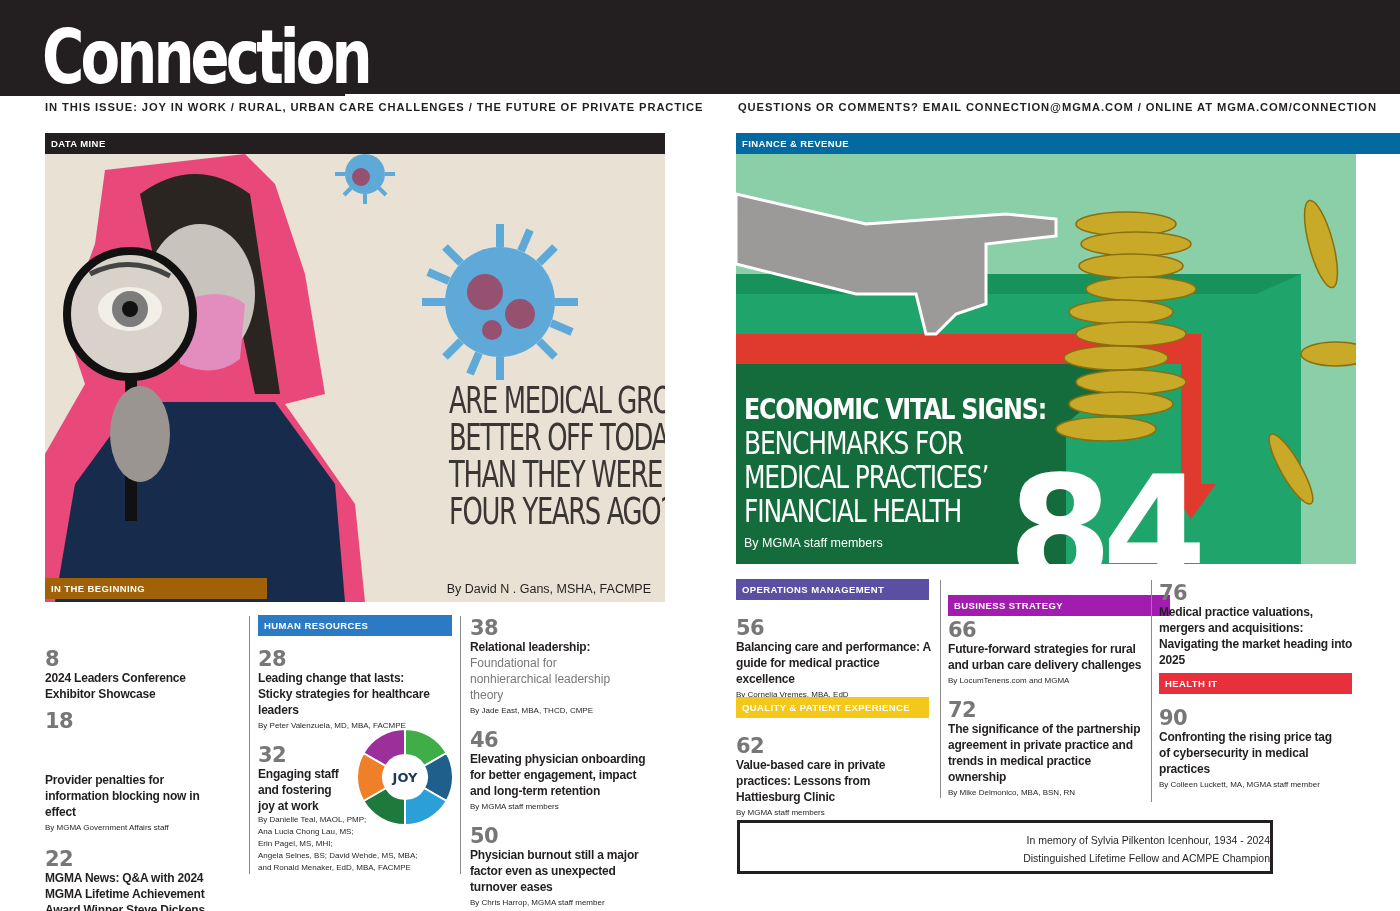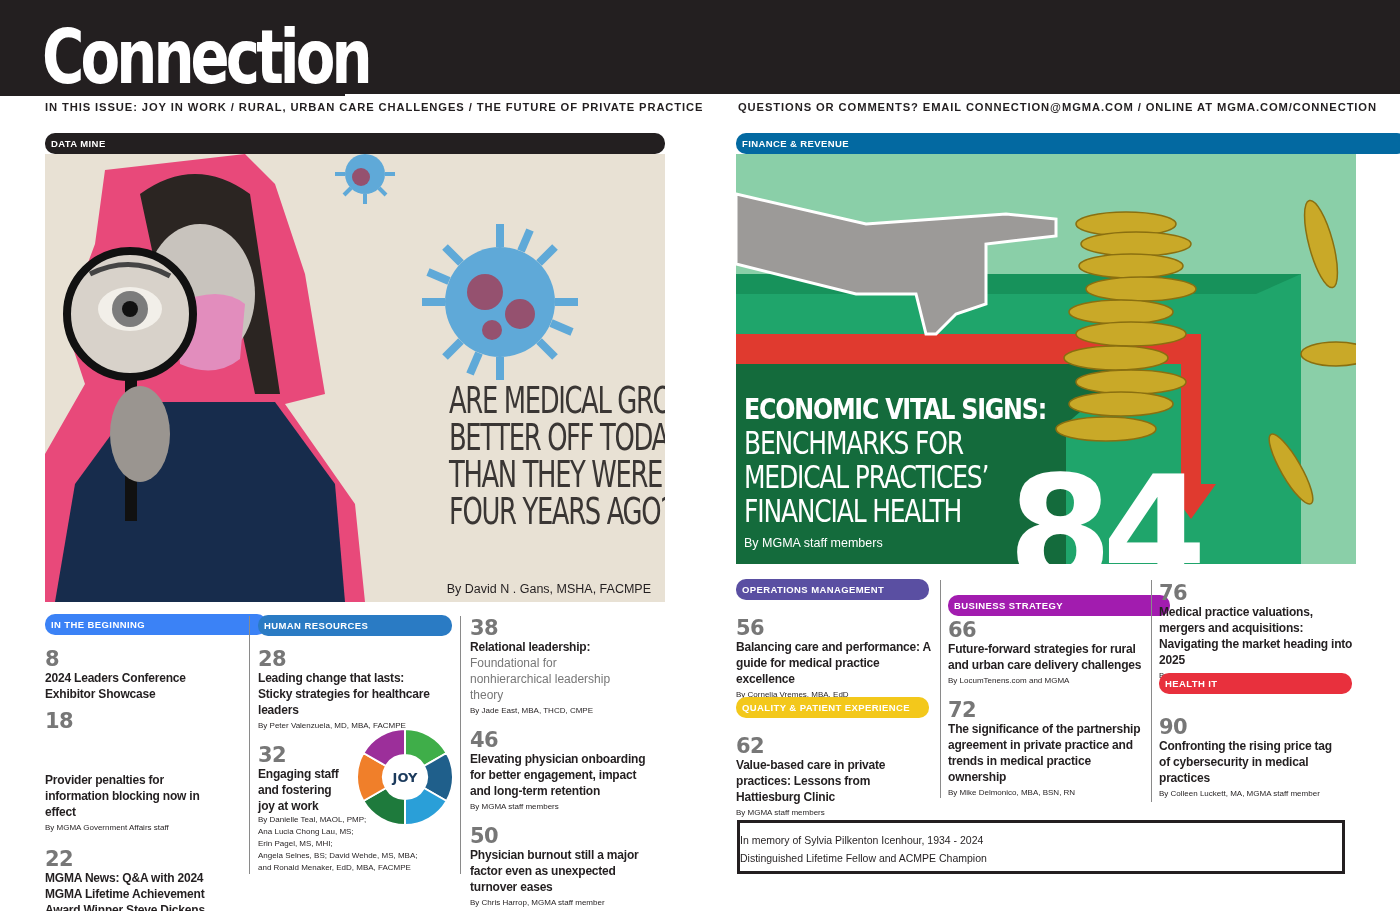--- a/index.html
+++ b/index.html
@@ -8,21 +8,21 @@
 
     .topbar { position: absolute; left: 0; top: 0; width: 1400px; height: 94px; background: #231f20; }
     .masthead { position: absolute; left: 42px; top: 20px; font-family: "DejaVu Sans", sans-serif; font-weight: bold; color: #fff;
       font-size: 74px; letter-spacing: -5px; transform: scaleX(0.78); transform-origin: left top; line-height: 1; height: 80px; }
     .masthead-bg { position: absolute; left: 0; top: 0; width: 345px; height: 96px; background: #231f20; }
 
     .strap { position: absolute; top: 101px; font-size: 11.2px; font-weight: bold; letter-spacing: 0.9px; color: #231f20; white-space: nowrap; }
     .strap.left { left: 45px; }
     .strap.right { left: 738px; }
 
-    .section-bar { position: absolute; height: 21px; color: #fff; font-size: 9.5px; font-weight: bold; letter-spacing: 0.4px; padding: 5px 6px 0 6px; white-space: nowrap; border-radius: 10px; }
+    .section-bar { position: absolute; height: 21px; color: #fff; font-size: 9.5px; font-weight: bold; letter-spacing: 0.4px; padding: 5px 6px 0 6px; white-space: nowrap; }
 
     
     .hero-left { position: absolute; left: 45px; top: 154px; width: 620px; height: 448px; background: #e8e1d4; overflow: hidden; }
     .figure-pink { position: absolute; left: 0; top: 0; width: 100%; height: 100%; }
     .hero-left-headline { position: absolute; right: 12px; top: 228px; width: 300px; text-align: right;
       font-family: "DejaVu Sans", sans-serif; font-weight: normal; color: #3a3634; font-size: 38px; line-height: 37px;
       letter-spacing: -2px; transform: scaleX(0.68); transform-origin: right top; white-space: nowrap; }
     .hero-left-headline span { display: block; }
     .hero-left-byline { position: absolute; right: 14px; top: 428px; font-size: 12.5px; color: #231f20; }
     .big-num { position: absolute; font-family: "DejaVu Sans", sans-serif; font-weight: bold; color: #fff; line-height: 1; letter-spacing: -10px; }
@@ -37,21 +37,21 @@
 
     
     .col { position: absolute; }
     .vline { position: absolute; width: 1px; background: #8a8a8a; }
     .entry { margin-bottom: 10px; }
     .pg { font-family: "DejaVu Sans", sans-serif; font-weight: bold; font-size: 21px; color: #777777; line-height: 22px; letter-spacing: -0.5px; }
     .ttl { font-size: 12px; font-weight: bold; line-height: 16px; color: #231f20; letter-spacing: -0.2px; }
     .sub { font-size: 12px; color: #777; line-height: 16px; }
     .by { font-size: 8px; color: #231f20; line-height: 12px; margin-top: 2px; }
 
-    .memorial { position: absolute; left: 737px; top: 820px; width: 608px; height: 54px; border: 3px solid #231f20; text-align: left; padding-top: 8px; }
+    .memorial { position: absolute; left: 737px; top: 820px; width: 536px; height: 54px; border: 3px solid #231f20; text-align: right; padding-top: 8px; }
     .memorial div { font-size: 10.5px; line-height: 18px; color: #231f20; }
 
     .joy-wheel { position: absolute; left: 355px; top: 727px; width: 100px; height: 100px; }
   </style>
 </head>
 <body>
 
 <div class="topbar"></div>
 <div class="masthead-bg"></div>
 <div class="masthead">Connection</div>
@@ -158,21 +158,21 @@
   <div class="hero-right-headline">
     <div class="hr-bold">ECONOMIC VITAL SIGNS:</div>
     <div class="hr-light">BENCHMARKS FOR</div>
     <div class="hr-light">MEDICAL PRACTICES’</div>
     <div class="hr-light">FINANCIAL HEALTH</div>
   </div>
   <div class="hero-right-byline">By MGMA staff members</div>
   <div class="big-num big-84">84</div>
 </div>
 
-<div class="section-bar" style="left:45px; top:614px; width:222px; background:#3b82f6;">IN THE BEGINNING</div>
+<div class="section-bar" style="left:45px; top:578px; width:222px; background:#a16207;">IN THE BEGINNING</div>
 <div class="col" style="left:45px; top:648px; width:200px;">
   <div class="entry">
     <div class="pg">8</div>
     <div class="ttl" style="width:150px;">2024 Leaders Conference Exhibitor Showcase</div>
   </div>
   <div class="entry" style="margin-top:-2px;">
     <div class="pg">18</div>
     <div class="ttl" style="width:185px;margin-top:40px;">Provider penalties for information blocking now in effect</div>
     <div class="by">By MGMA Government Affairs staff</div>
   </div>
@@ -276,21 +276,21 @@
 <div class="vline" style="left:1151px; top:580px; height:222px;"></div>
 
 <div class="col" style="left:1159px; top:582px; width:200px;">
   <div class="entry">
     <div class="pg">76</div>
     <div class="ttl" style="width:195px;">Medical practice valuations, mergers and acquisitions: Navigating the market heading into 2025</div>
     <div class="by">By Chris Harrop, MGMA staff member</div>
   </div>
 </div>
 <div class="section-bar" style="left:1159px; top:673px; width:193px; background:#e8303d;">HEALTH IT</div>
-<div class="col" style="left:1159px; top:707px; width:200px;margin-top:9px;">
+<div class="col" style="left:1159px; top:707px; width:200px;">
   <div class="entry">
     <div class="pg">90</div>
     <div class="ttl" style="width:185px;">Confronting the rising price tag of cybersecurity in medical practices</div>
     <div class="by">By Colleen Luckett, MA, MGMA staff member</div>
   </div>
 </div>
 
 <div class="memorial">
   <div>In memory of Sylvia Pilkenton Icenhour, 1934 - 2024</div>
   <div>Distinguished Lifetime Fellow and ACMPE Champion</div>

